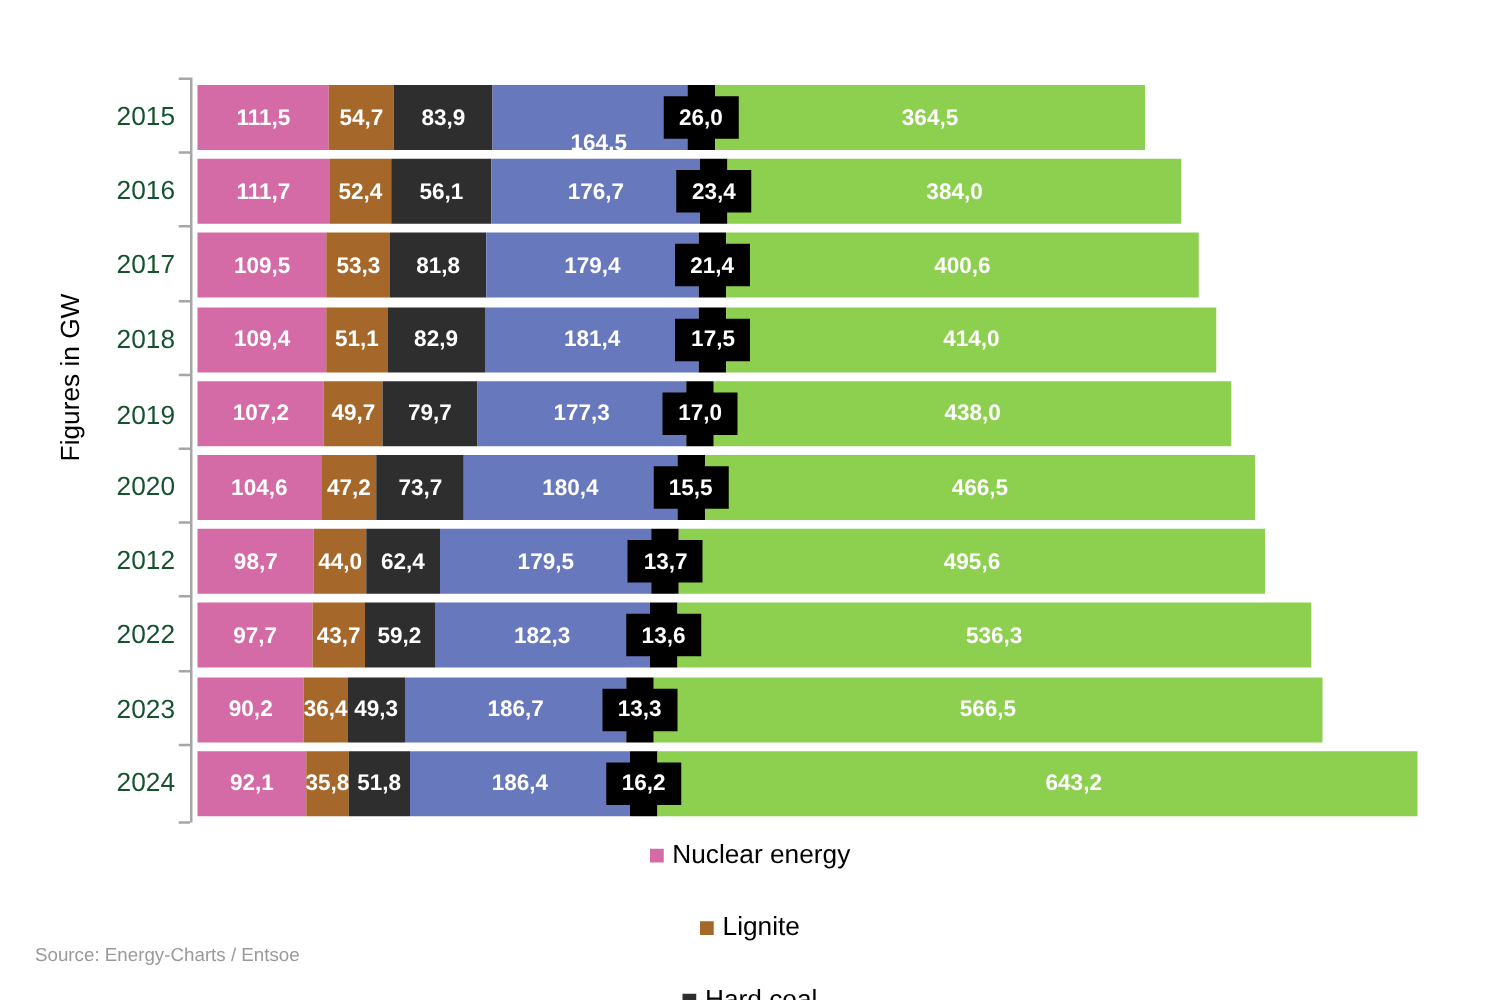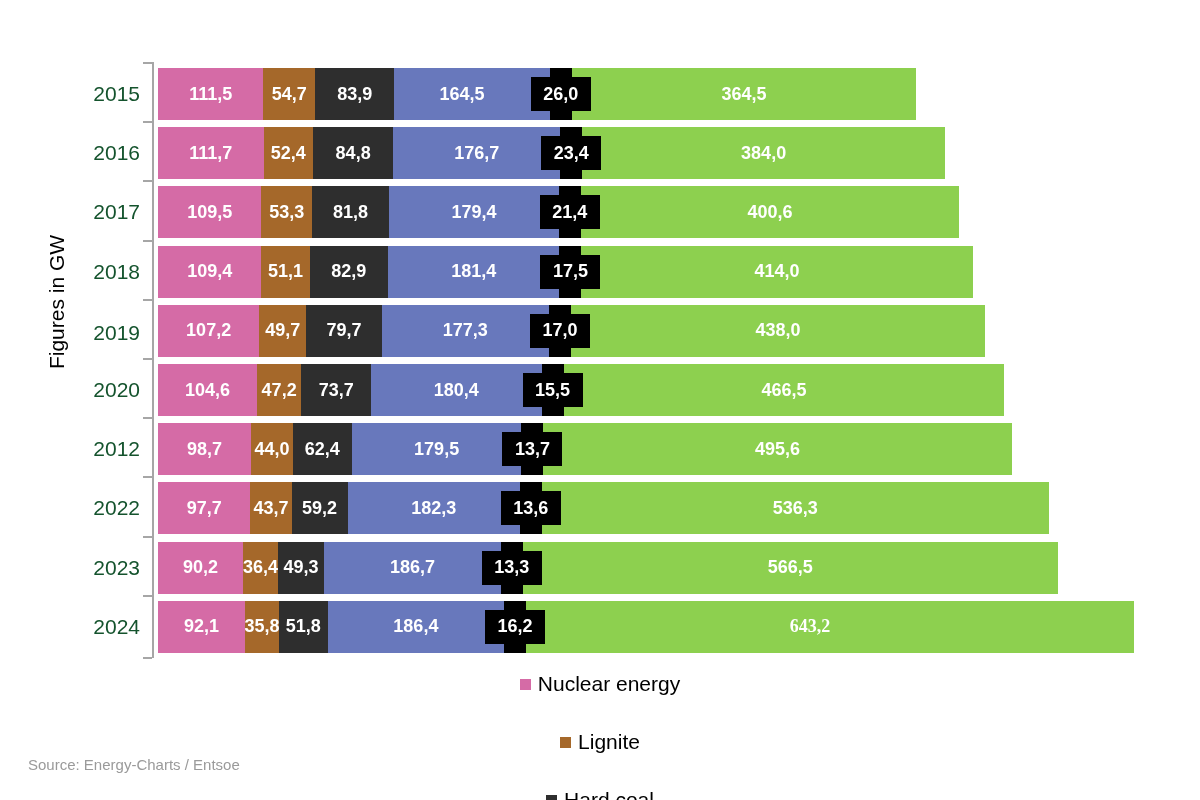--- a/index.html
+++ b/index.html
@@ -107,34 +107,34 @@
         <div class="row" style="top: 6px; left: 6px;">
           <div class="seg" style="left: 0px; width: 105.367px; background: rgb(213, 107, 166);"></div>
           <div class="seg" style="left: 105.367px; width: 51.6915px; background: rgb(165, 104, 42);"></div>
           <div class="seg" style="left: 157.059px; width: 79.2855px; background: rgb(46, 46, 46);"></div>
           <div class="seg" style="left: 236.344px; width: 155.452px; background: rgb(104, 120, 188);"></div>
           <div class="seg" style="left: 391.797px; width: 22px; background: rgb(0, 0, 0);"></div>
           <div class="seg" style="left: 413.797px; width: 344.452px; background: rgb(141, 208, 79);"></div>
           <div class="seg-label" style="left: 12.6837px; width: 80px;">111,5</div>
           <div class="seg-label" style="left: 91.2132px; width: 80px;">54,7</div>
           <div class="seg-label" style="left: 156.702px; width: 80px;">83,9</div>
-          <div class="seg-label" style="left: 264px; width: 80px;">164,5</div>
+          <div class="seg-label" style="left: 281px; width: 80px; margin-top: 20px;">164,5</div>
           <div class="oil-box" style="left: 372.797px; min-width: 60px;">26,0</div>
           <div class="seg-label" style="left: 546.023px; width: 80px;">364,5</div>
         </div>
         <div class="row" style="top: 65.2px; left: 6px;">
           <div class="seg" style="left: 0px; width: 105.556px; background: rgb(213, 107, 166);"></div>
           <div class="seg" style="left: 105.556px; width: 49.518px; background: rgb(165, 104, 42);"></div>
           <div class="seg" style="left: 155.075px; width: 80.136px; background: rgb(46, 46, 46);"></div>
           <div class="seg" style="left: 235.21px; width: 166.981px; background: rgb(104, 120, 188);"></div>
           <div class="seg" style="left: 402.192px; width: 22px; background: rgb(0, 0, 0);"></div>
           <div class="seg" style="left: 424.192px; width: 362.88px; background: rgb(141, 208, 79);"></div>
           <div class="seg-label" style="left: 12.7782px; width: 80px;">111,7</div>
           <div class="seg-label" style="left: 90.3155px; width: 80px;">52,4</div>
-          <div class="seg-label" style="left: 155.142px; width: 80px;">84,8</div>
+          <div class="seg-label" style="left: 155.142px; width: 80px;">56,1</div>
           <div class="seg-label" style="left: 278.701px; width: 80px;">176,7</div>
           <div class="oil-box" style="left: 383.192px; min-width: 60px;">23,4</div>
           <div class="seg-label" style="left: 565.632px; width: 80px;">384,0</div>
         </div>
         <div class="row" style="top: 124.4px; left: 6px;">
           <div class="seg" style="left: 0px; width: 103.477px; background: rgb(213, 107, 166);"></div>
           <div class="seg" style="left: 103.477px; width: 50.3685px; background: rgb(165, 104, 42);"></div>
           <div class="seg" style="left: 153.846px; width: 77.301px; background: rgb(46, 46, 46);"></div>
           <div class="seg" style="left: 231.147px; width: 169.533px; background: rgb(104, 120, 188);"></div>
           <div class="seg" style="left: 400.68px; width: 22px; background: rgb(0, 0, 0);"></div>
@@ -235,21 +235,21 @@
           <div class="seg" style="left: 87.0345px; width: 33.831px; background: rgb(165, 104, 42);"></div>
           <div class="seg" style="left: 120.865px; width: 48.951px; background: rgb(46, 46, 46);"></div>
           <div class="seg" style="left: 169.816px; width: 176.148px; background: rgb(104, 120, 188);"></div>
           <div class="seg" style="left: 345.964px; width: 22px; background: rgb(0, 0, 0);"></div>
           <div class="seg" style="left: 367.964px; width: 607.824px; background: rgb(141, 208, 79);"></div>
           <div class="seg-label" style="left: 3.51725px; width: 80px;">92,1</div>
           <div class="seg-label" style="left: 63.95px; width: 80px;">35,8</div>
           <div class="seg-label" style="left: 105.341px; width: 80px;">51,8</div>
           <div class="seg-label" style="left: 217.89px; width: 80px;">186,4</div>
           <div class="oil-box" style="left: 326.964px; min-width: 60px;">16,2</div>
-          <div class="seg-label" style="left: 612px; width: 80px; font-family: Liberation Serif, serif;">643,2</div>
+          <div class="seg-label" style="left: 661px; width: 80px;">643,2</div>
         </div>
       </div>
   </div>
 
   <div id="years">
       <div class="year-label" style="top: 68px; left: 10px;">2015</div>
       <div class="year-label" style="top: 127.2px; left: 10px;">2016</div>
       <div class="year-label" style="top: 186.4px; left: 10px;">2017</div>
       <div class="year-label" style="top: 245.6px; left: 10px;">2018</div>
       <div class="year-label" style="top: 307px; left: 10px;">2019</div>

